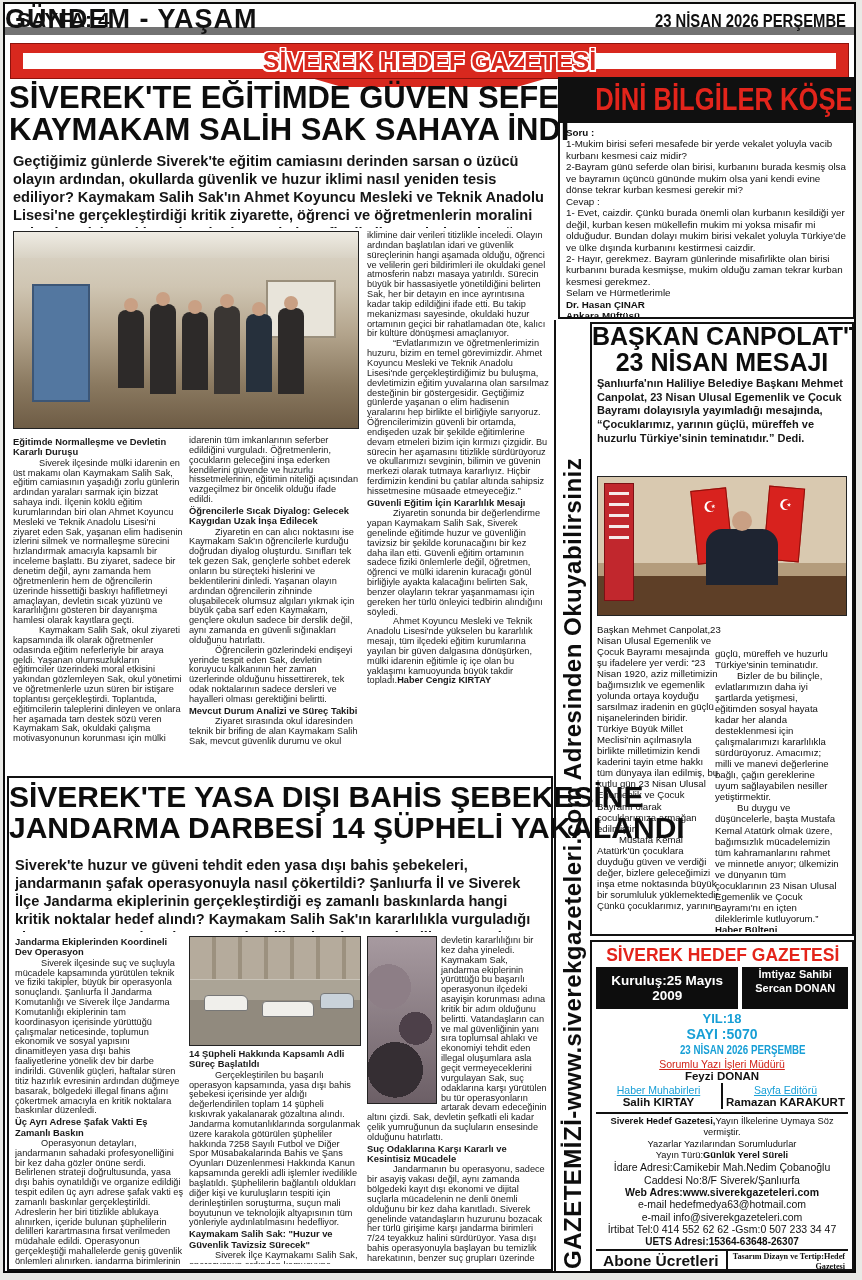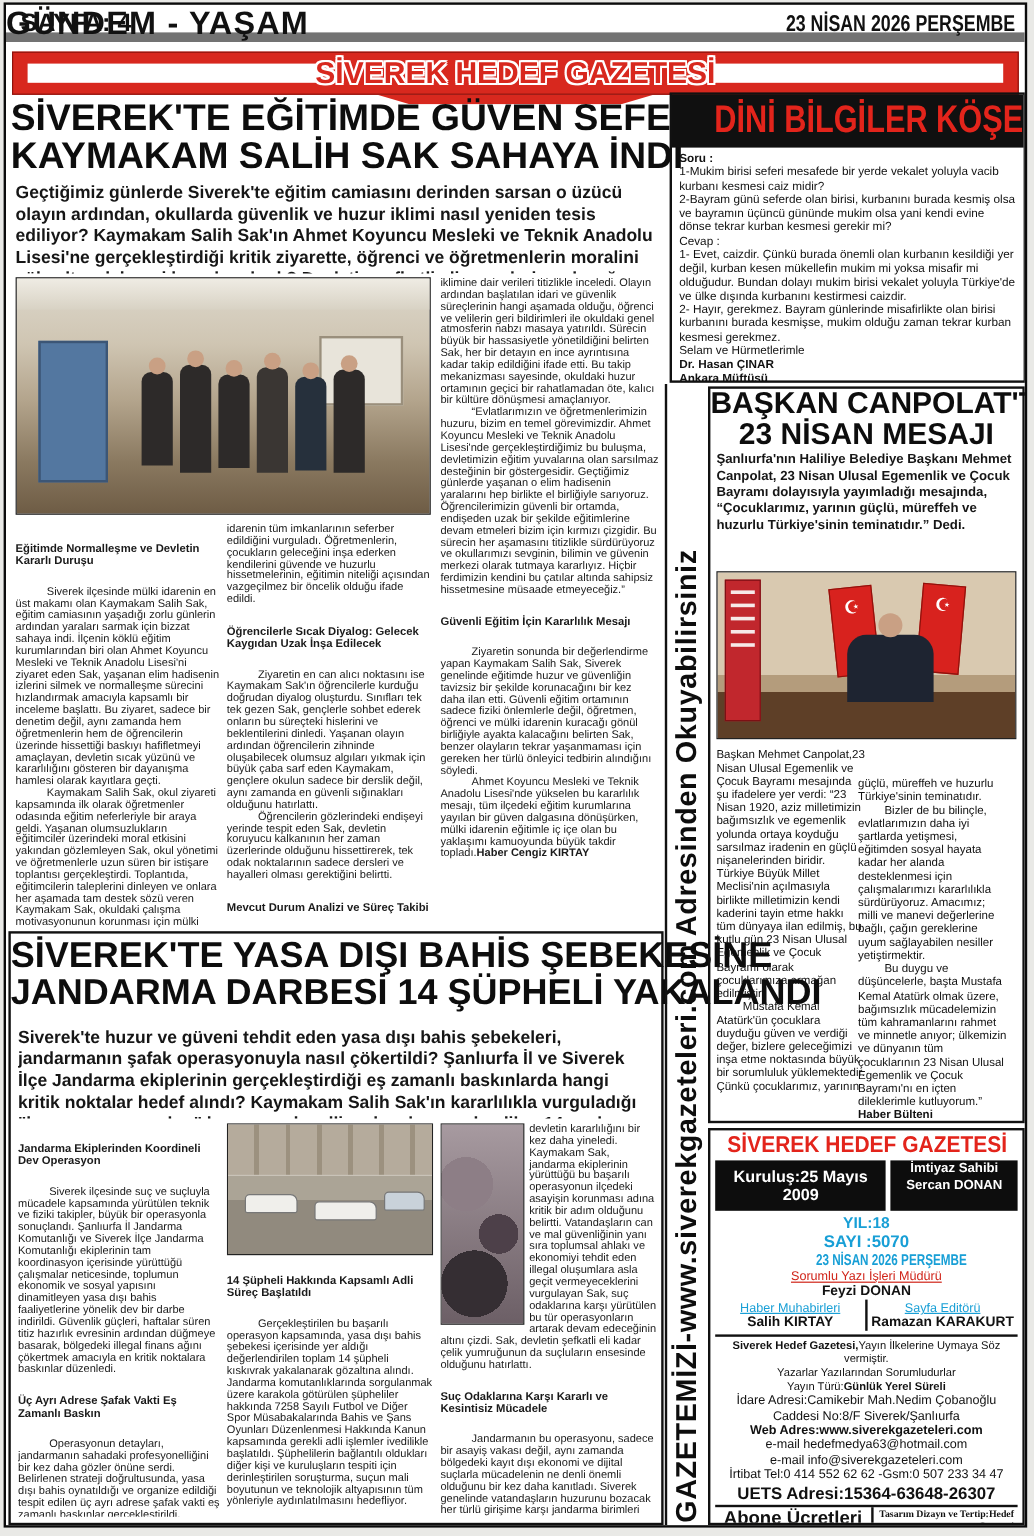--- a/index.html
+++ b/index.html
@@ -24,21 +24,21 @@
   .banner .tab { position:absolute; left:50%; top:35px; width:230px; height:8px; margin-left:-115px; background:#d8281e; clip-path:polygon(0 0,100% 0,88% 100%,12% 100%); }
 
   
   .hl { text-align:center; white-space:nowrap; font-weight:800; color:#0d0d0d; line-height:1.02; }
   .lede { font-weight:bold; font-size:14.6px; line-height:1.24; color:#161616; }
 
   
   .col { font-size:9.2px; line-height:1.07; color:#1a1a1a; overflow:hidden; }
   .col p { margin:0; }
   .col .ind { text-indent:26px; }
-  .col h4 { font-size:9.4px; line-height:1.1; font-weight:bold; margin:16px 0; }
+  .col h4 { font-size:9.4px; line-height:1.1; font-weight:bold; margin:1px 0; }
 
   
   .a1-head { position:absolute; left:4px; top:78px; width:544px; }
   .a1-head .l1 { font-size:31px; }
   .a1-head .l2 { font-size:31px; }
   .a1-lede { position:absolute; left:8px; top:148px; width:536px; height:76px; overflow:hidden; }
   .photo { border:1px solid #222; position:relative; overflow:hidden; }
   .a1-photo { position:absolute; left:8px; top:227px; width:346px; height:198px;
     background:linear-gradient(180deg,#ddd8cc 0%,#cfc5b2 28%,#b3a48c 52%,#8a7960 78%,#6e5c45 100%); }
   .a1-photo .ceil { position:absolute; left:0; top:0; width:100%; height:26px; background:linear-gradient(180deg,#efece4,#d8d2c4); }
@@ -109,21 +109,21 @@
   .feyzi { text-align:center; font-weight:bold; font-size:11.5px; }
   .edrow { display:flex; align-items:center; margin-top:1px; }
   .edrow .cell { flex:1; text-align:center; }
   .edrow .bl { color:#189fd6; font-size:10.5px; text-decoration:underline; }
   .edrow .nm { font-weight:bold; font-size:11.5px; }
   .edrow .vd { width:2px; height:26px; background:#111; }
   .mast hr { border:none; border-top:2px solid #111; margin:3px 0 2px 0; }
   .pledge { text-align:center; font-size:9.3px; line-height:1.22; }
   .addr { text-align:center; font-size:10.5px; line-height:1.18; }
   .addr .bold { font-weight:bold; }
-  .uets { text-align:center; font-weight:bold; font-size:14px; }
+  .uets { text-align:center; font-weight:bold; font-size:10px; }
   .abone-wrap { display:flex; border-top:2px solid #111; border-bottom:2px solid #111; margin-top:2px; }
   .abone { flex:1.08; border-right:2px solid #111; padding:1px 3px 2px 3px; }
   .abone .at { text-align:center; font-size:15.5px; font-weight:800; }
   .ab-row { display:flex; font-size:8.8px; line-height:1.18; }
   .ab-row .l { width:62px; }
   .printinfo { flex:1; padding:1px 3px; }
   .printinfo .pl { font-family:"Liberation Serif", serif; font-weight:bold; font-size:8.2px; text-align:right; line-height:1.25; }
 </style>
 </head>
 <body>

